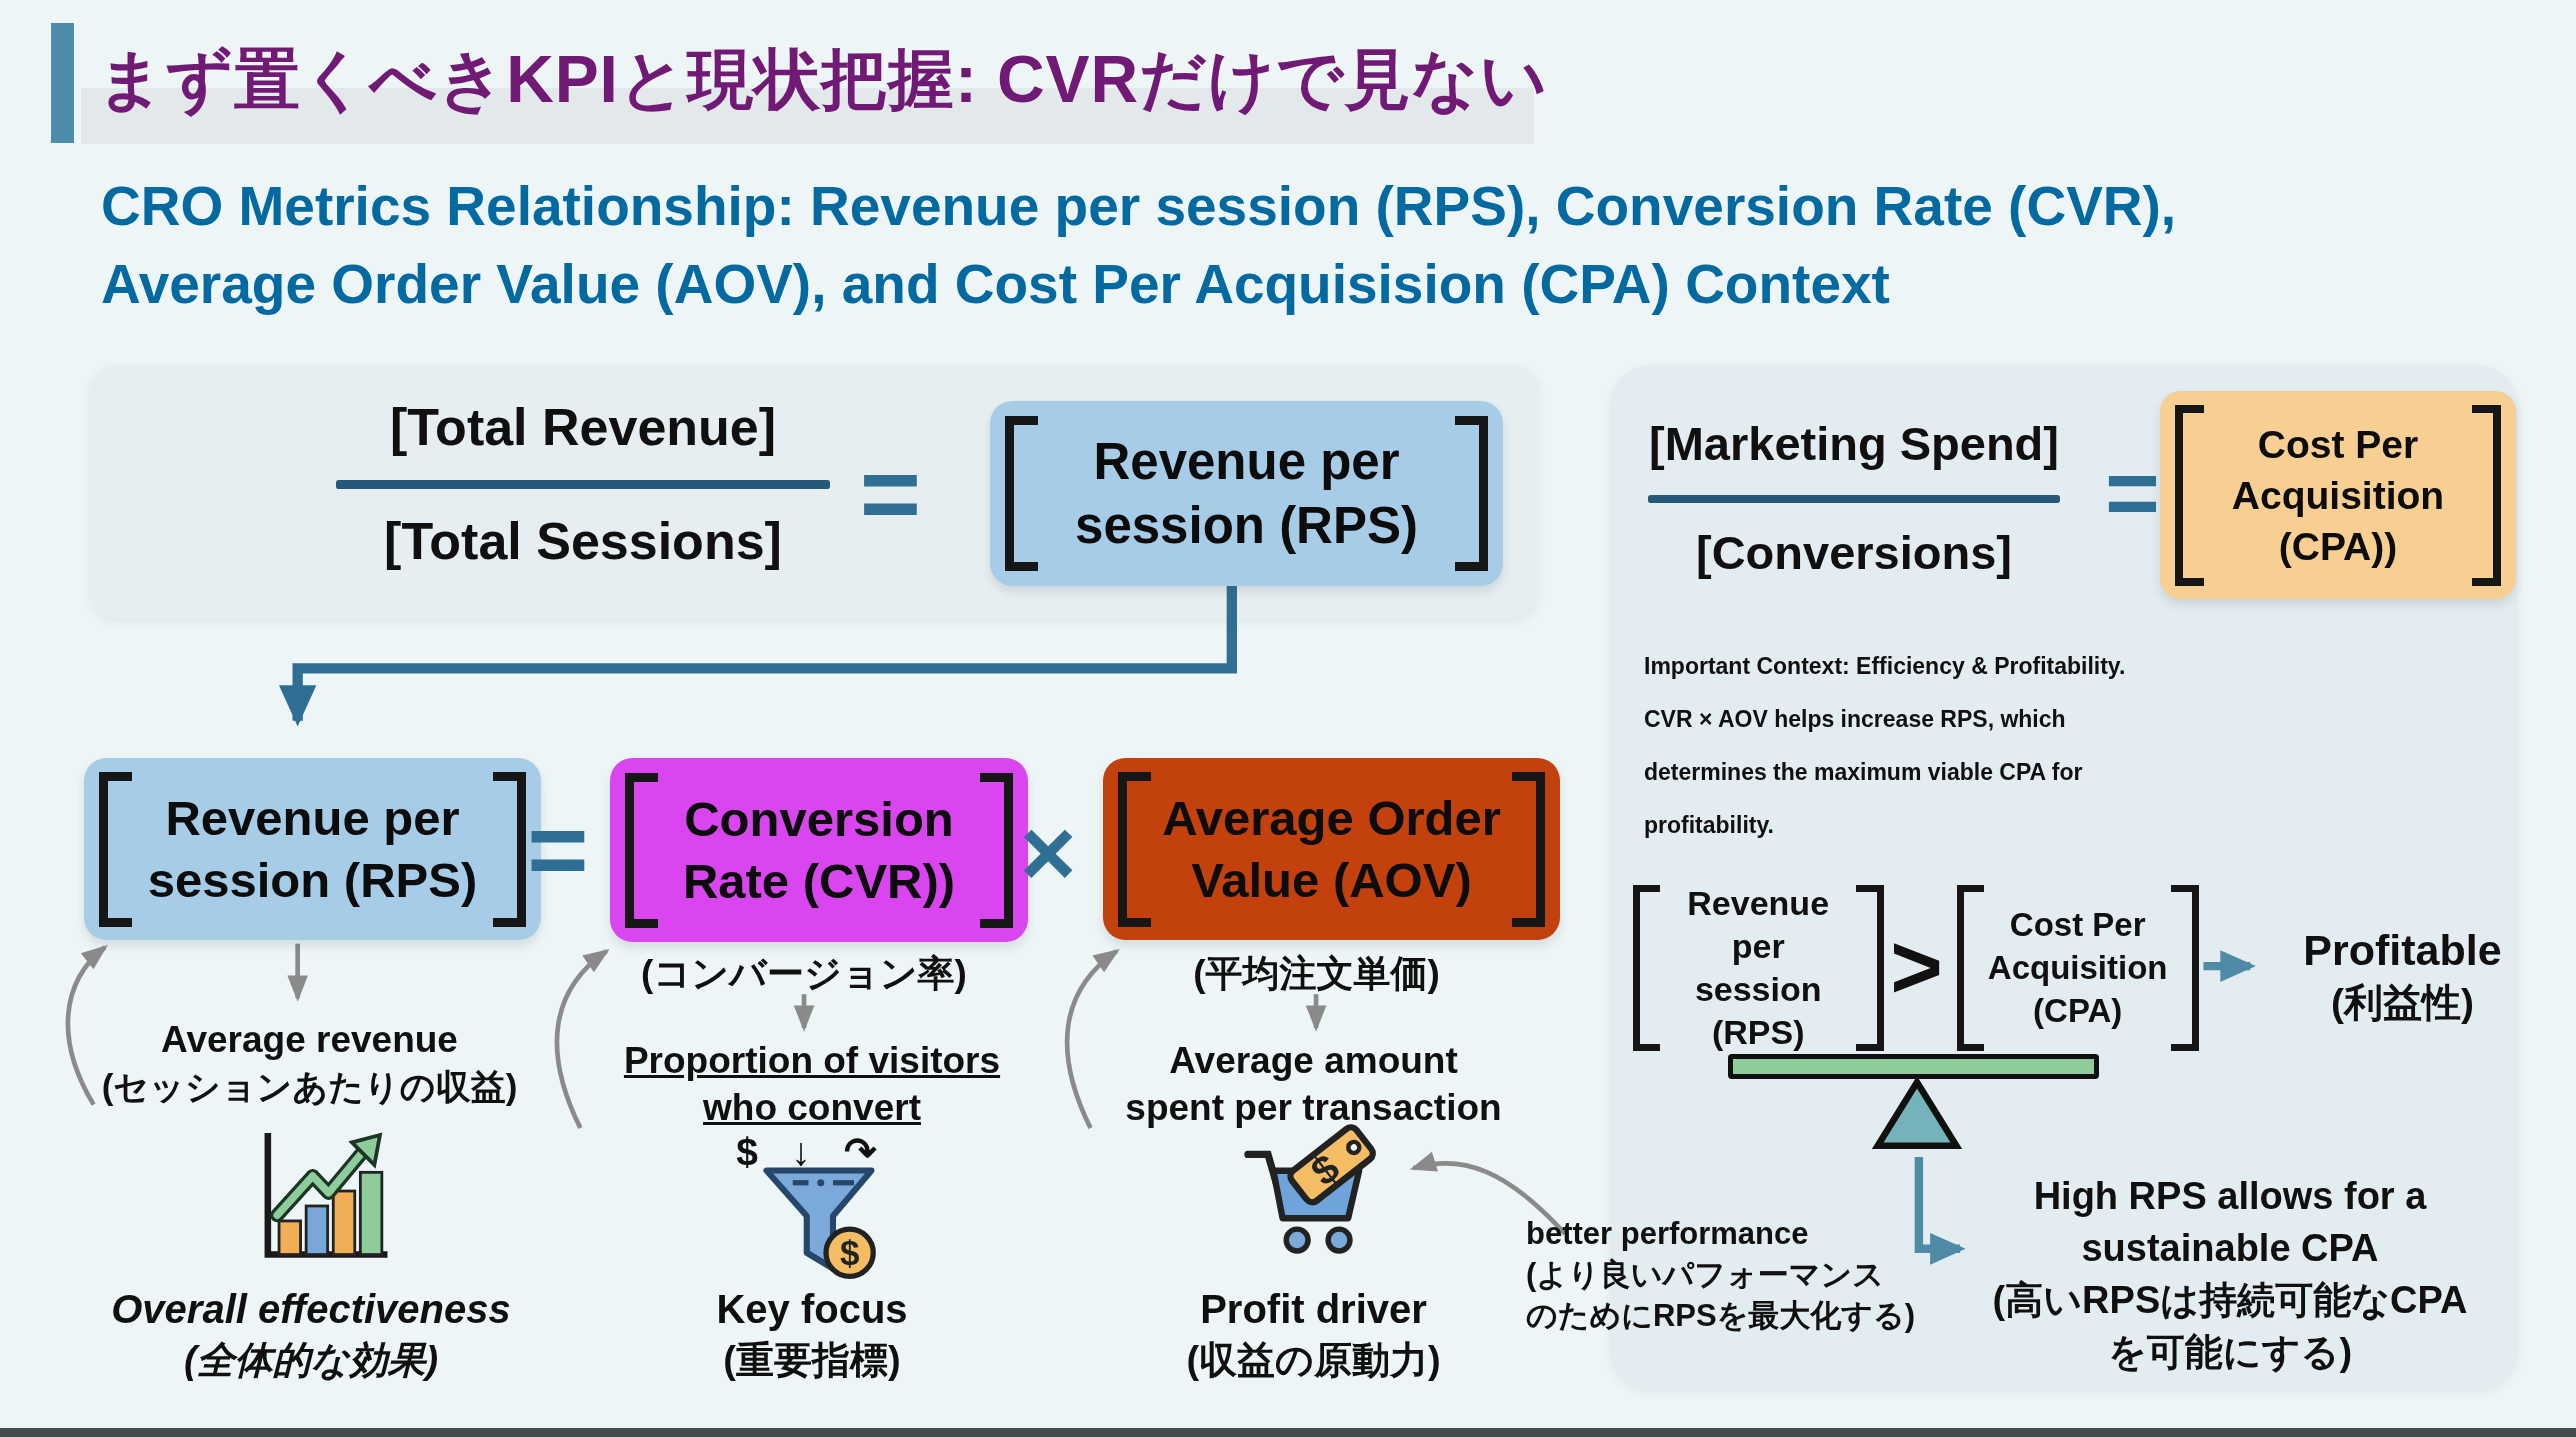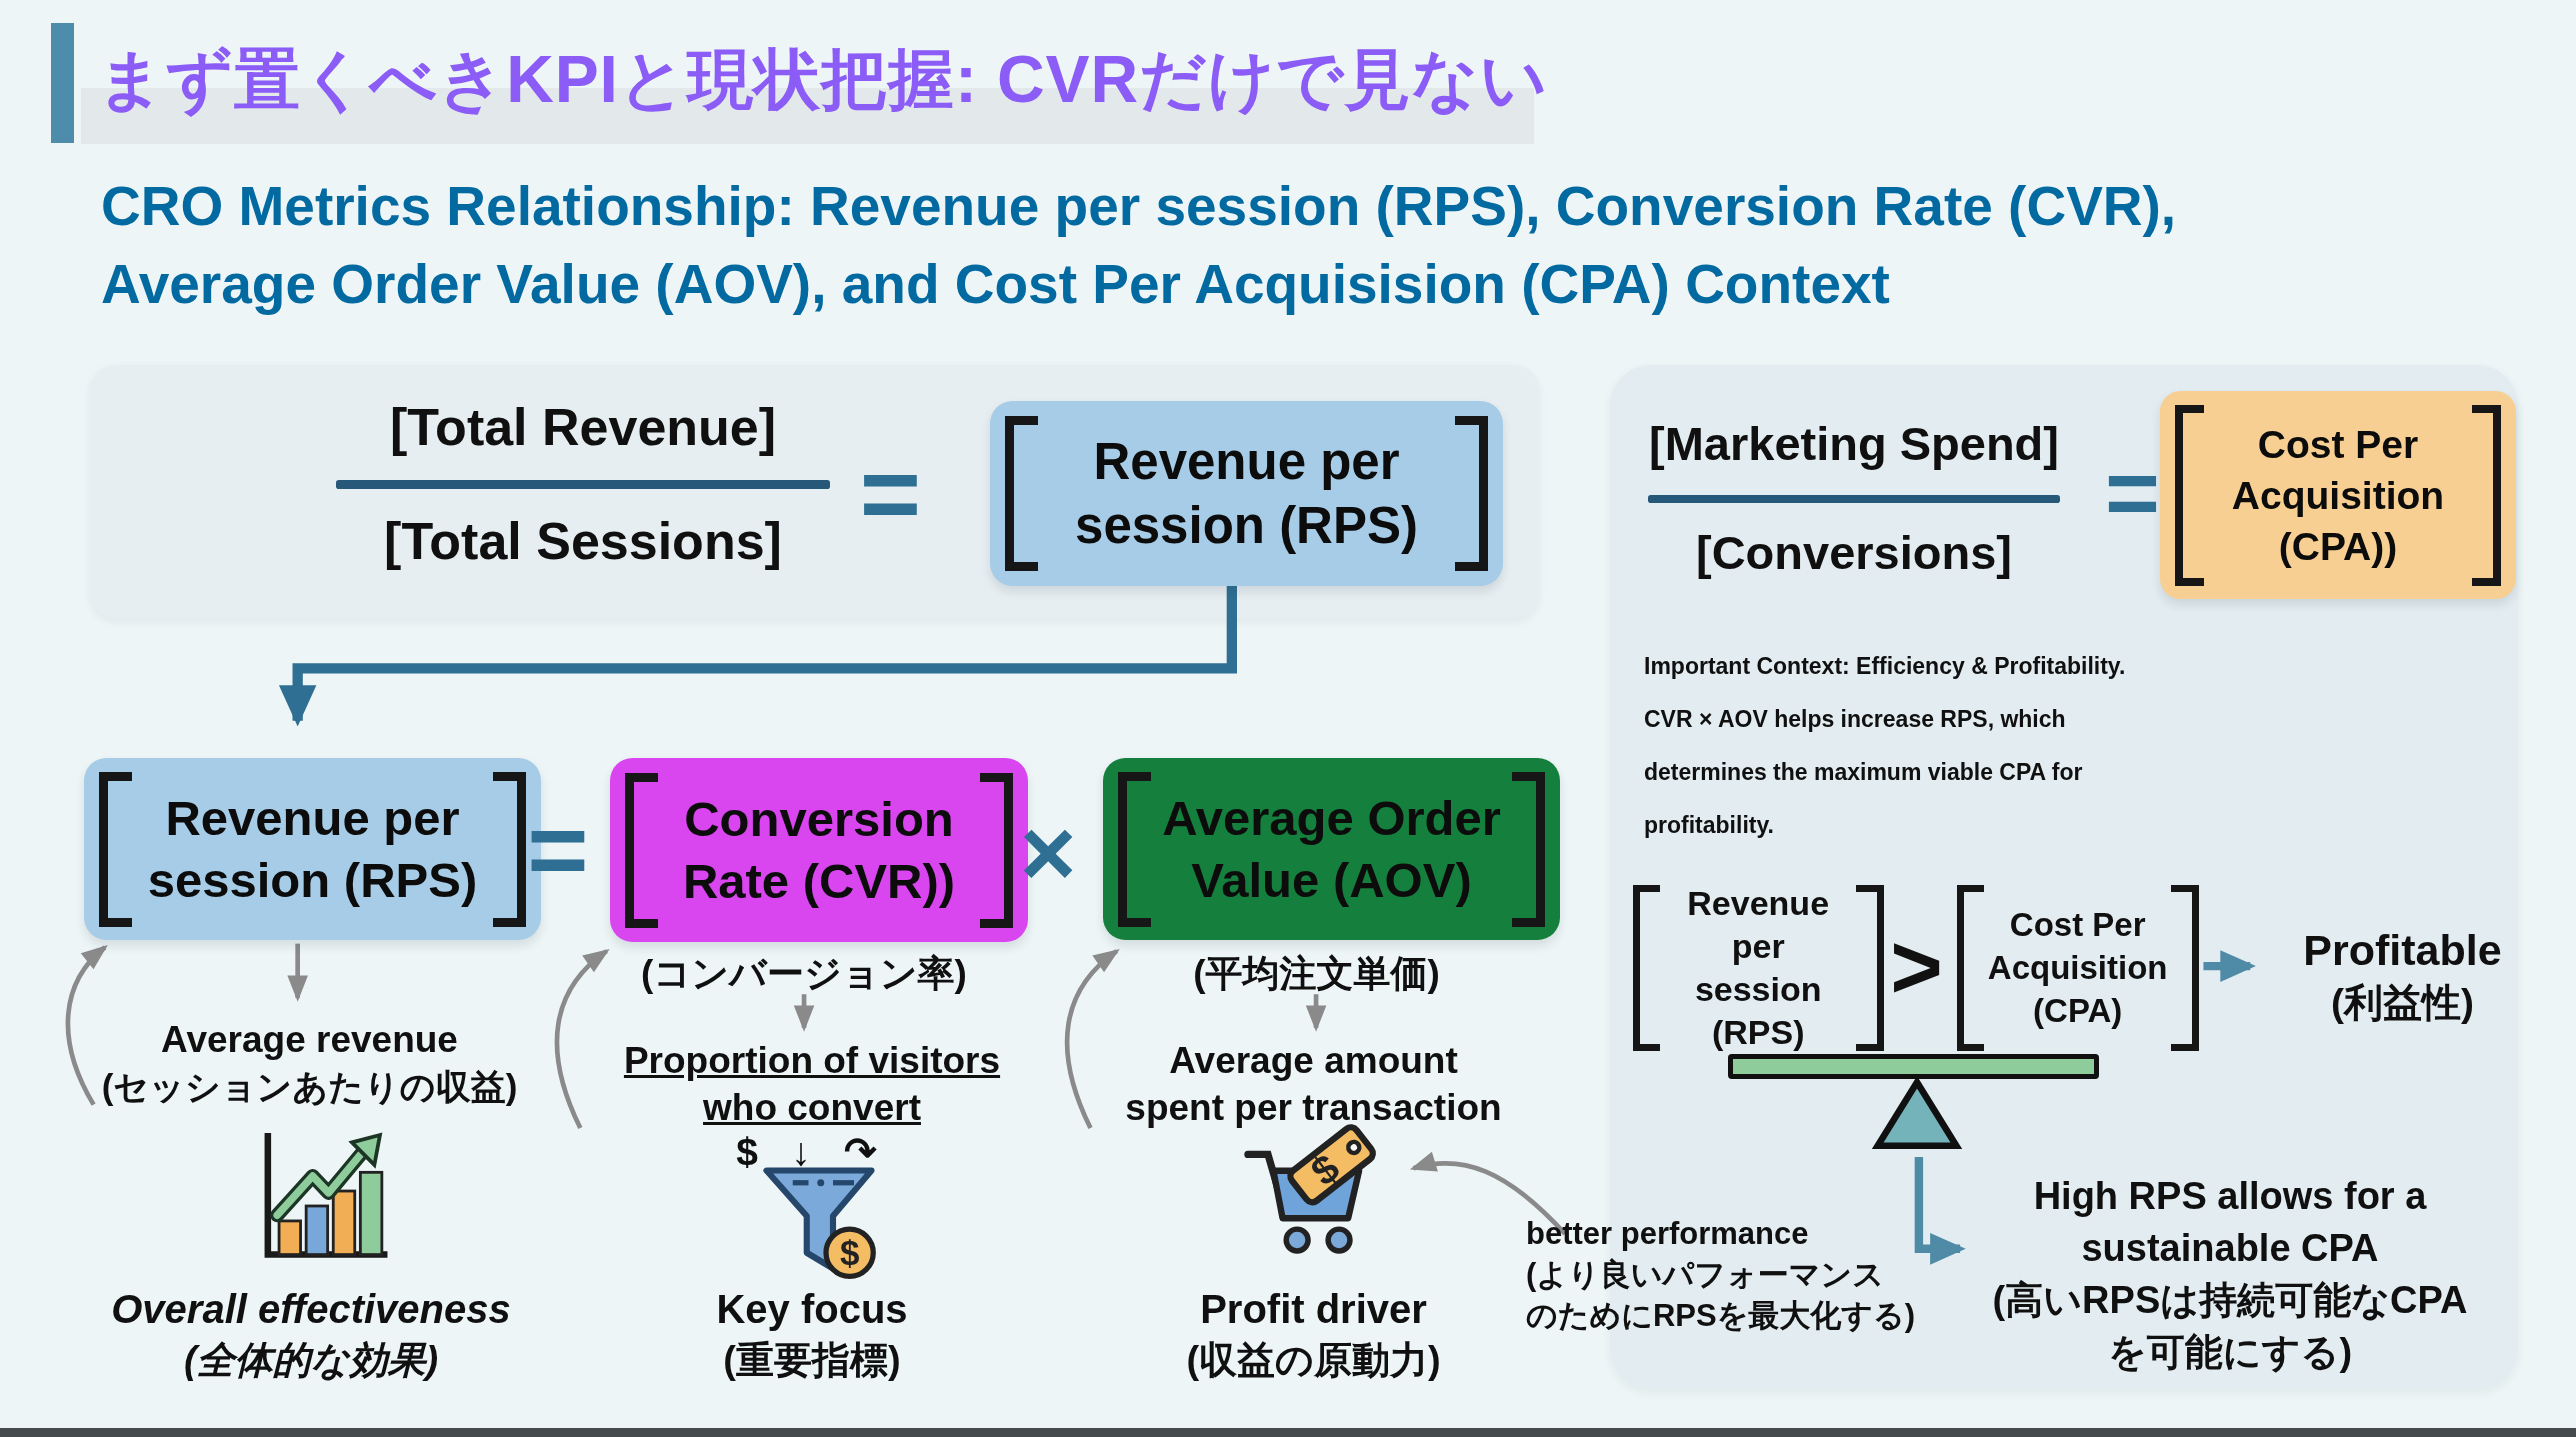--- a/index.html
+++ b/index.html
@@ -7,21 +7,21 @@
     position:relative;width:2576px;height:1438px;overflow:hidden;
     background:#edf5f6;font-family:"Liberation Sans",sans-serif;color:#101010;
   }
   .abs{position:absolute;}
   .ctr{text-align:center;}
 
   
   .accent-bar{left:51px;top:22.5px;width:22.5px;height:120px;background:#4d8cab;}
   .title-highlight{left:81px;top:88px;width:1453px;height:56px;background:#e3e9ea;}
   .page-title{left:97px;top:24px;font-size:66px;line-height:110px;font-weight:700;
-    color:#8b5cf6;letter-spacing:0.9px;white-space:nowrap;}
+    color:#701a75;letter-spacing:0.9px;white-space:nowrap;}
   .subtitle{left:101px;top:167px;font-size:55px;line-height:78px;font-weight:700;
     color:#0369a1;white-space:nowrap;}
 
   
   .panel{background:#e6eef1;border-radius:26px;box-shadow:0 3.7px 9.4px rgba(40,60,70,.06);}
   .panel-left{left:90px;top:365px;width:1449px;height:253px;}
   .panel-right{left:1610px;top:365px;width:908px;height:1024px;background:#e3ecf0;border-radius:41px;}
 
   
   .frac .num,.frac .den{font-size:52px;font-weight:700;line-height:90px;white-space:nowrap;}
@@ -44,21 +44,21 @@
     border-radius:22.5px;padding:0 15px;box-shadow:0 5.6px 9.4px rgba(40,60,70,.12);}
   .box .txt{font-weight:700;color:#0c0c0c;text-align:center;flex:1 1 auto;}
   .brk{flex:0 0 auto;width:24px;height:137px;}
   .brk.l{border-left:9.4px solid #161616;border-top:9.4px solid #161616;border-bottom:9.4px solid #161616;}
   .brk.r{border-right:9.4px solid #161616;border-top:9.4px solid #161616;border-bottom:9.4px solid #161616;}
 
   .box-rps-top{left:990px;top:401px;width:483px;height:185px;background:#a6cce7;}
   .box-rps-top .txt{font-size:51px;line-height:64px;}
   .box-rps2{left:84px;top:758px;width:427px;height:182px;background:#a6cce7;}
   .box-cvr{left:610px;top:758px;width:388px;height:184px;background:#d946ef;}
-  .box-aov{left:1103px;top:758px;width:427px;height:182px;background:#15803d;}
+  .box-aov{left:1103px;top:758px;width:427px;height:182px;background:#c2410c;}
   .box-rps2 .txt,.box-cvr .txt,.box-aov .txt{font-size:49px;line-height:62px;}
   .box-cpa{left:2160px;top:391px;width:326px;height:208px;background:#f7cf92;border-radius:20.6px;}
   .box-cpa .txt{font-size:39px;line-height:51px;}
   .box-cpa .brk{height:165px;width:20.6px;}
   .box-cpa .brk.l{border-width:8.4px;}
   .box-cpa .brk.r{border-width:8.4px;}
 
   
   .cmp{display:flex;align-items:center;justify-content:space-between;padding:0 3.7px;}
   .cmp .txt{font-weight:700;text-align:center;flex:1 1 auto;font-size:34px;line-height:43px;}

